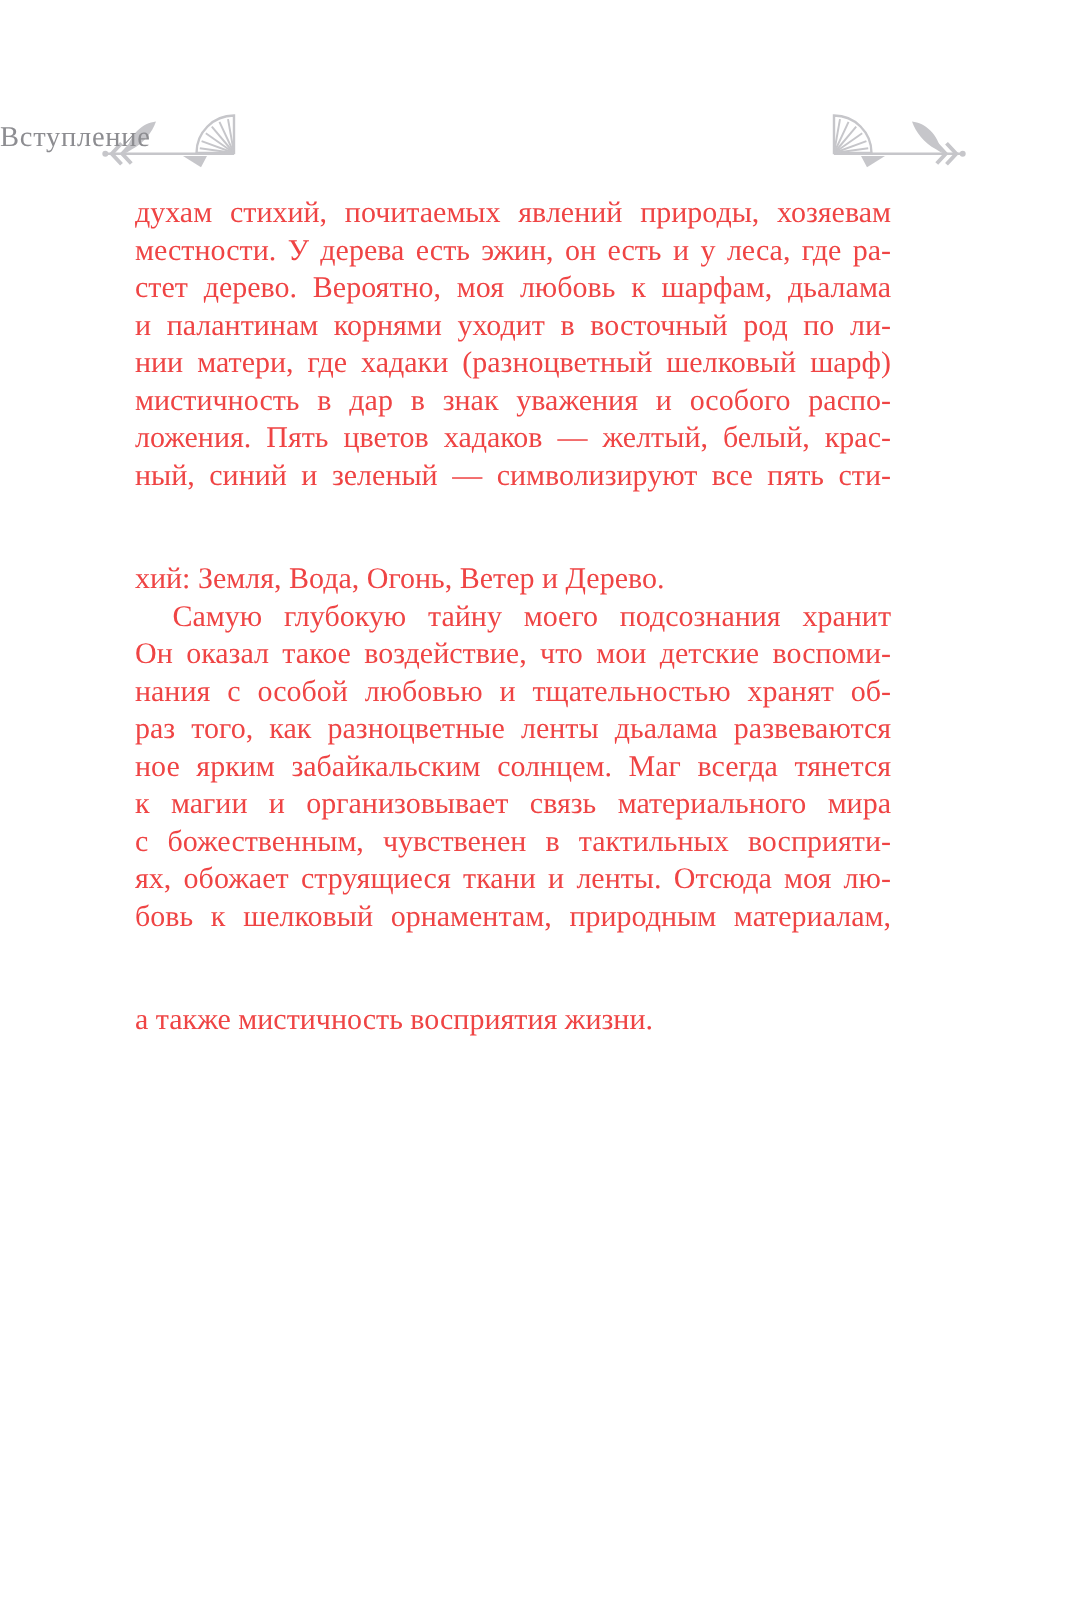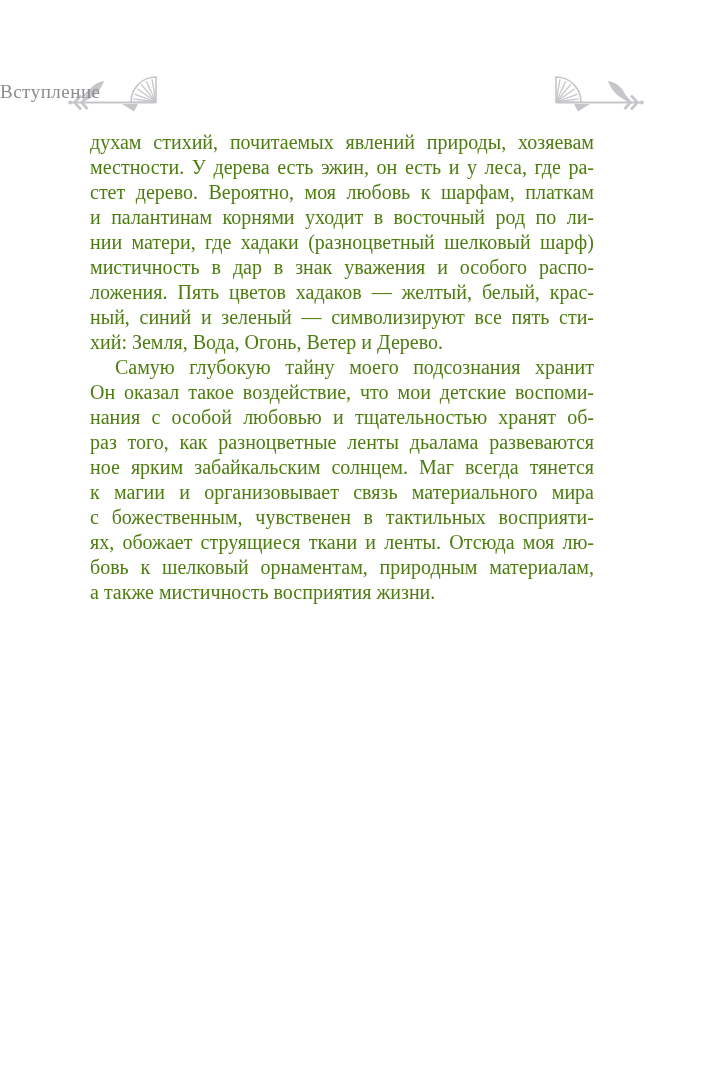--- a/index.html
+++ b/index.html
@@ -34,31 +34,31 @@
   }
   .ornament-left  { left: 68px; }
   .ornament-right { left: 546px; transform: scaleX(-1); }
   .text-block {
     position: absolute;
     top: 130px;
     left: 90px;
     width: 504px;
     font-size: 20px;
     line-height: 25px;
-    color: #4d7c0f;
+    color: #ef4444;
   }
   .para { margin: 0; }
   .line {
     text-align: justify;
     text-align-last: justify;
     white-space: normal;
     height: 25px;
     overflow: visible;
   }
-  .line.last { text-align-last: left; }
+  .line.last { text-align-last: left; margin-top: 44px; }
   .line.indent { text-indent: 25px; }
 </style>
 </head>
 <body>
 
 <div id="page">
 
   <div class="ornament ornament-left">
     <svg width="98" height="42" viewBox="0 0 98 42" xmlns="http://www.w3.org/2000/svg">
       <g stroke="#c6c6ca" fill="none">
@@ -109,21 +109,21 @@
           <line x1="88" y1="30" x2="65.2" y2="26.8"></line>
         </g>
       </g>
     </svg>
   </div>
 
   <div class="text-block">
       <div class="para">
         <div class="line">духам стихий, почитаемых явлений природы, хозяевам</div>
         <div class="line">местности. У дерева есть эжин, он есть и у леса, где ра-</div>
-        <div class="line">стет дерево. Вероятно, моя любовь к шарфам, платкам</div>
+        <div class="line">стет дерево. Вероятно, моя любовь к шарфам, дьалама</div>
         <div class="line">и палантинам корнями уходит в восточный род по ли-</div>
         <div class="line">нии матери, где хадаки (разноцветный шелковый шарф)</div>
         <div class="line">мистичность в дар в знак уважения и особого распо-</div>
         <div class="line">ложения. Пять цветов хадаков — желтый, белый, крас-</div>
         <div class="line">ный, синий и зеленый — символизируют все пять сти-</div>
         <div class="line last">хий: Земля, Вода, Огонь, Ветер и Дерево.</div>
       </div>
       <div class="para">
         <div class="line indent">Самую глубокую тайну моего подсознания хранит</div>
         <div class="line">Он оказал такое воздействие, что мои детские воспоми-</div>

